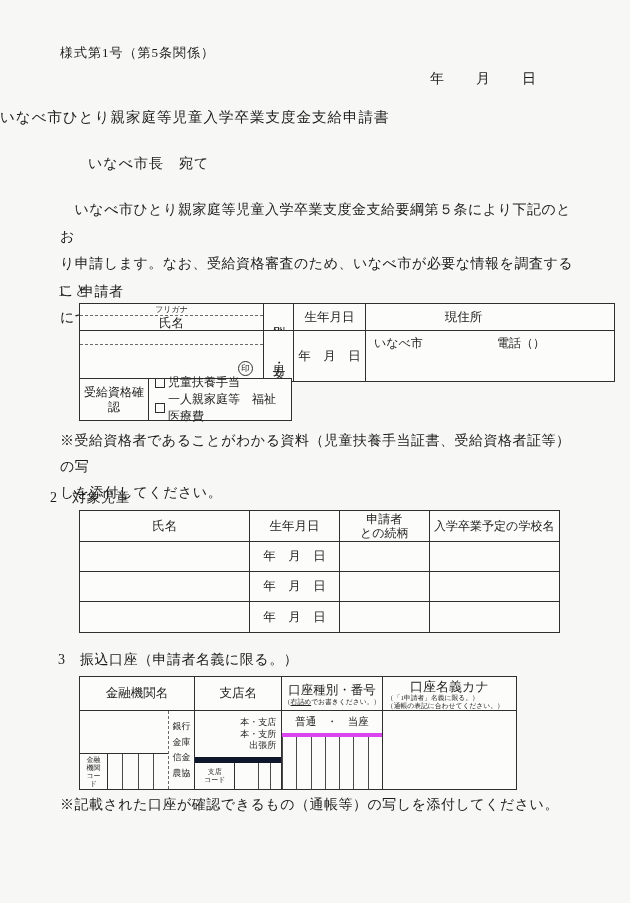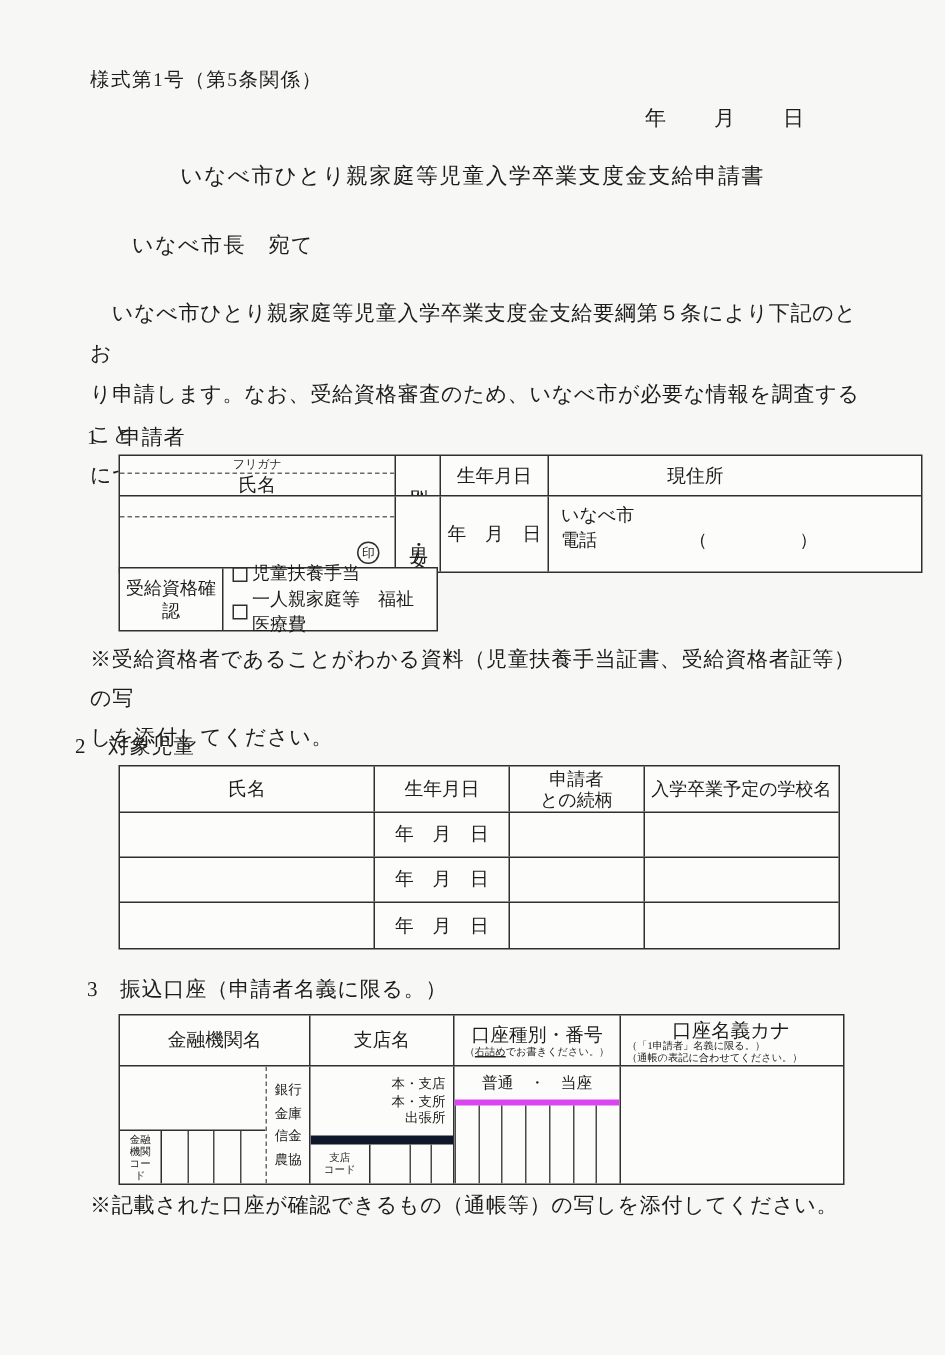--- a/index.html
+++ b/index.html
@@ -9,21 +9,21 @@
     color:#1c1c1c;
     font-family:"Liberation Serif","DejaVu Serif",serif;
     position:relative;
     overflow:hidden;
   }
   .abs { position:absolute; }
 
   
   .form-no { left:60px; top:44px; font-size:13px; letter-spacing:1px; }
   .date-line { left:430px; top:70px; font-size:14px; display:flex; gap:32px; }
-  .doc-title { left:0; top:108px; width:630px; text-align:center; font-size:14.5px; letter-spacing:1px; }
+  .doc-title { left:0; top:108px; width:630px; font-size:14.5px; letter-spacing:1px; }
   .addressee { left:88px; top:155px; font-size:14px; letter-spacing:1px; }
   .body-par { left:60px; top:196px; width:516px; font-size:14px; line-height:27px; letter-spacing:0.5px; }
 
   .sec-head { font-size:14px; letter-spacing:0.5px; }
   .sh1 { left:58px; top:283px; }
   .sh2 { left:50px; top:489px;font-family:Liberation Serif, serif; }
   .sh3 { left:58px; top:651px; }
 
   .note { left:60px; font-size:14px; line-height:26px; letter-spacing:0.5px; }
   .note1 { top:428px; width:516px; }
@@ -44,21 +44,21 @@
   .furi-row { height:12px; border-bottom:1px dashed #6a6a6a; font-size:8px; line-height:11px; text-align:center; color:#2a2a2a; }
   .shimei-row { height:14px; font-size:12.5px; line-height:14px; text-align:center; }
   .vtext { writing-mode:vertical-rl; text-orientation:upright; font-size:12.5px; letter-spacing:1px;
            display:flex; align-items:center; justify-content:center; margin:0 auto; }
   .name-data { position:relative; }
   .name-dash { position:absolute; left:0; right:0; top:13px; border-top:1px dashed #6a6a6a; }
   .seal { position:absolute; right:10px; bottom:5px; width:15px; height:15px; border:1px solid #2f2f2f;
           border-radius:50%; font-size:8.5px; line-height:13px; text-align:center; }
   .dob-val { font-size:12.5px; }
   .hdr { font-size:12.5px; }
-  .addr-cell { display:flex; flex-direction:column; padding:4px 8px 5px 8px; font-size:12px; }
+  .addr-cell { display:flex; flex-direction:row; justify-content:space-between; padding:4px 8px 5px 8px; font-size:12px; }
   .phone-row { display:flex; }
   .phone-row .p-open { margin-left:auto; }
   .phone-row .p-close { margin-left:auto; margin-right:8px; }
 
   
   .t1b { left:79px; top:379px; width:213px; height:43px; display:flex; }
   .elig-label { width:69px; border-right:1px solid #2f2f2f; display:flex; flex-direction:column;
                 justify-content:center; text-align:center; font-size:12px; line-height:15px; }
   .elig-checks { flex:1; display:flex; flex-direction:column; justify-content:center; padding:5px 6px; font-size:12px; }
   .chk-row { display:flex; align-items:center; }
@@ -68,21 +68,21 @@
   .t2 { left:79px; top:510px; width:481px; }
   .t2 .row { display:flex; border-bottom:1px solid #2f2f2f; }
   .t2 .row:last-child { border-bottom:none; }
   .t2 .hrow { height:31px; }
   .t2 .drow { height:30px; }
   .w2-name { width:171px; } .w2-dob { width:90px; } .w2-rel { width:90px; } .w2-school { width:130px; }
   .rel-hdr { font-size:12px; line-height:14px; }
   .school-hdr { font-size:12px; }
 
   
-  .t3 { left:79px; top:676px; width:484px; height:114px; display:flex; flex-direction:column; }
+  .t3 { left:79px; top:676px; width:438px; height:114px; display:flex; flex-direction:column; }
   .t3-head { height:34px; display:flex; border-bottom:1px solid #2f2f2f; }
   .t3-body { flex:1; display:flex; }
   .w3-bank { width:127px; } .w3-branch { width:96px; } .w3-acct { width:111px; } .w3-holder { width:147px; }
   .h-main { font-size:12.5px; line-height:15px; text-align:center; }
   .h-holder-main { font-size:13px; }
   .tiny { font-size:6.8px; line-height:8.5px; color:#222; }
   .h-col { display:flex; flex-direction:column; justify-content:center; padding-top:2px; }
   .h-holder-notes { padding-left:4px; text-align:left; }
   .u { text-decoration:underline; }
 

